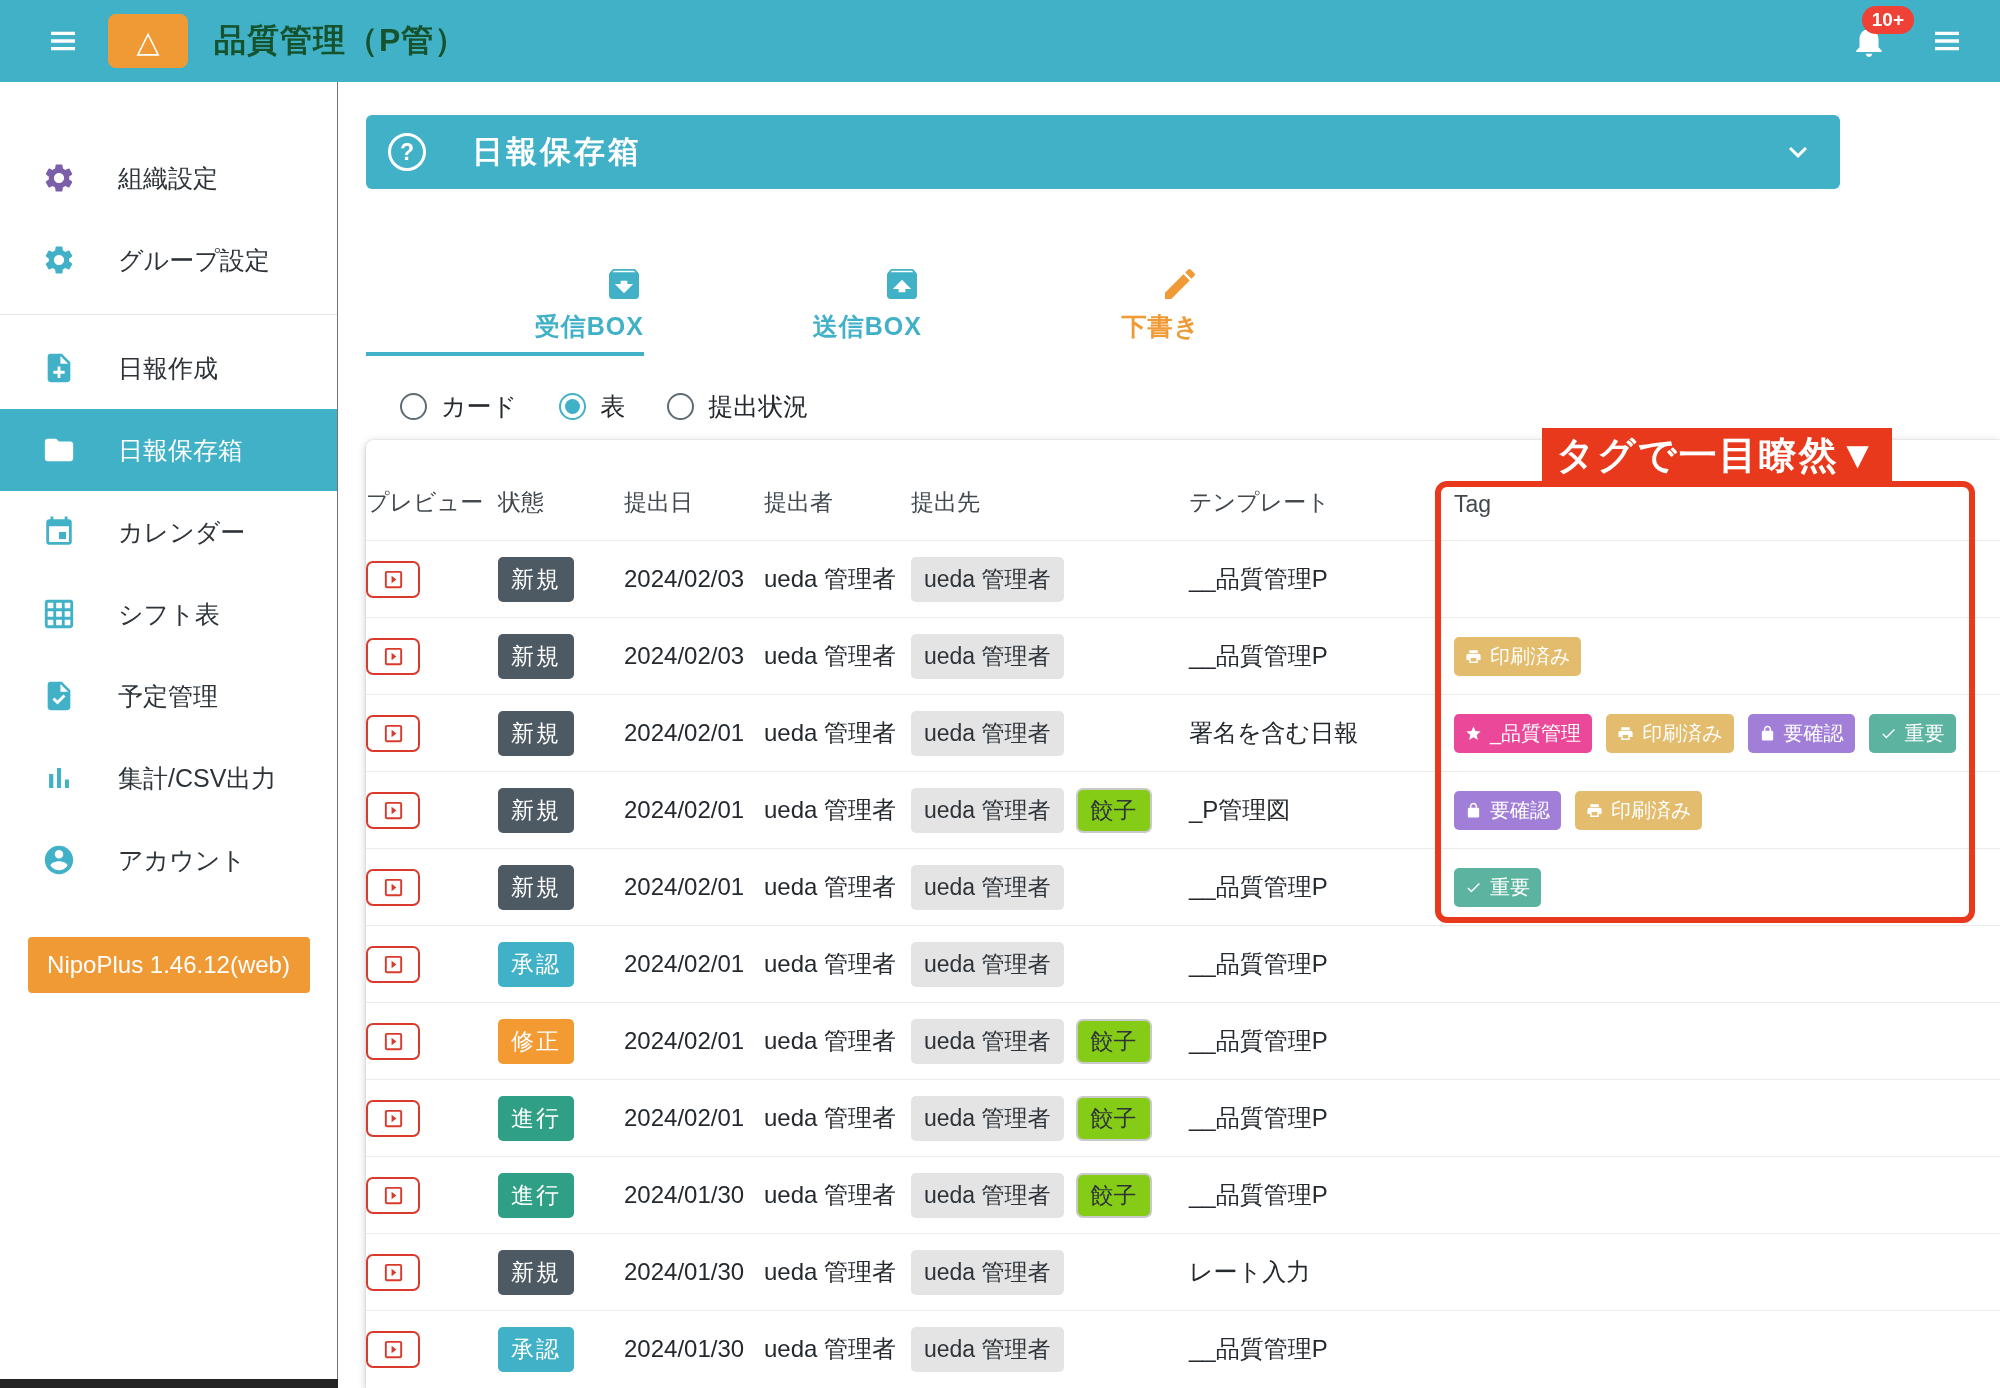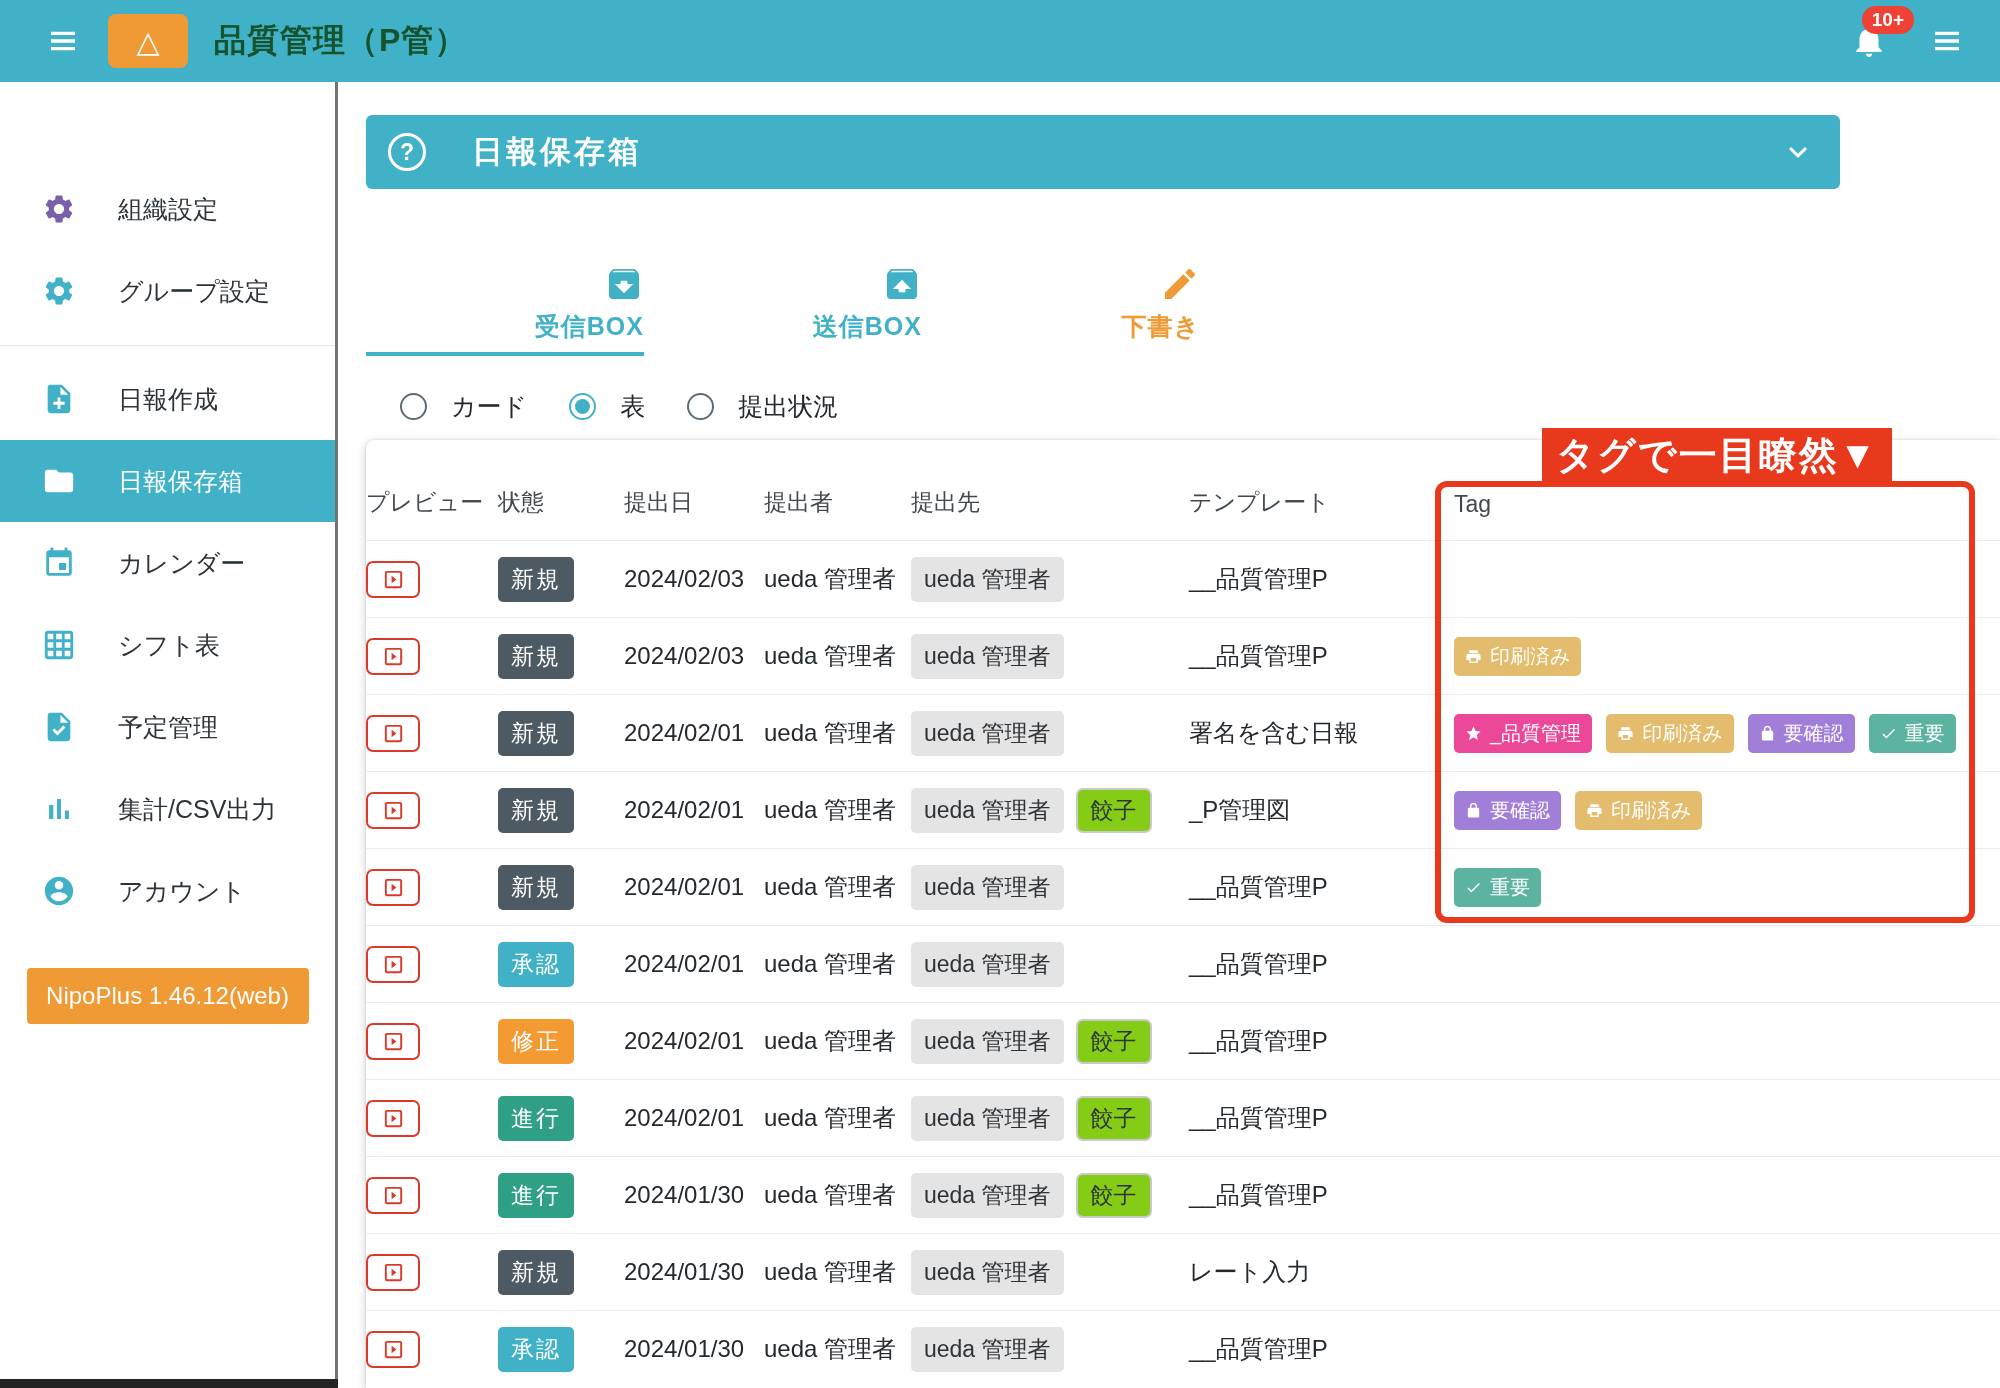--- a/index.html
+++ b/index.html
@@ -20,21 +20,21 @@
   .topbar-title { color:#14532d; font-size:32px; font-weight:600; margin-left:26px; letter-spacing:1px; }
   .topbar-right { margin-left:auto; display:flex; align-items:center; gap:40px; margin-right:34px; }
   .bell { position:relative; color:#fff; cursor:pointer; }
   .bell svg { width:38px; height:38px; }
   .badge { position:absolute; top:-16px; right:-26px; background:#ef4135; color:#fff;
     font-size:19px; font-weight:700; padding:3px 10px; border-radius:14px; }
   .hamburger.right { margin-left:0; }
 
   
   .sidebar { position:absolute; left:0; top:82px; width:338px; height:1306px; background:#fff;
-    border-right:3px solid #737373; padding-top:86px; z-index:30; }
+    border-right:1px solid #737373; padding-top:55px; z-index:30; }
   .sb-item { height:82px; display:flex; align-items:center; padding-left:42px; gap:42px; cursor:pointer; }
   .sb-item.active { background:#41b1c8; }
   .sb-item.active .sb-label { color:#fff; }
   .sb-icon { width:34px; height:34px; flex:none; }
   .sb-icon svg { width:34px; height:34px; }
   .sb-label { font-size:25px; color:#2d3338; }
   .sb-divider { height:1px; background:#e4e4e4; margin:13px 0 12px; }
   .version-btn { margin:36px auto 0; width:282px; height:56px; background:#f09a36; border:none;
     border-radius:4px; color:#fff; font-size:24px; display:flex; align-items:center;
     justify-content:center; cursor:pointer; font-family:inherit; }
@@ -53,21 +53,21 @@
   .panel-chevron svg { width:36px; height:36px; }
 
   .tabs { position:absolute; left:28px; top:168px; display:flex; }
   .tab { width:278px; height:106px; display:flex; flex-direction:column; align-items:flex-end;
     justify-content:center; gap:6px; position:relative; cursor:pointer; }
   .tab-icon svg { width:40px; height:40px; }
   .tab-label { font-size:25px; font-weight:600; letter-spacing:1px; }
   .tab .indicator { position:absolute; bottom:0; left:0; width:100%; height:4px; }
 
   .radios { position:absolute; left:62px; top:308px; display:flex; align-items:center; gap:42px; }
-  .radio { display:flex; align-items:center; gap:24px; cursor:pointer; }
+  .radio { display:flex; align-items:center; gap:14px; cursor:pointer; }
   .radio-circle { width:27px; height:27px; border-radius:50%; border:2.5px solid #5f6b73; position:relative; flex:none; }
   .radio.selected .radio-circle { border-color:#41b1c8; }
   .radio.selected .radio-circle::after { content:""; position:absolute; inset:4px; background:#41b1c8; border-radius:50%; }
   .radio-label { font-size:25px; color:#24292e; }
 
   
   .table-card { position:absolute; left:28px; top:358px; width:1634px; height:948px; background:#fff;
     border-radius:8px 0 0 0; box-shadow:0 2px 8px rgba(0,0,0,.22), 0 0 2px rgba(0,0,0,.12); overflow:hidden; }
   .thead-row, .trow { display:grid; grid-template-columns:132px 126px 140px 147px 278px 265px 1fr;
     align-items:center; }

